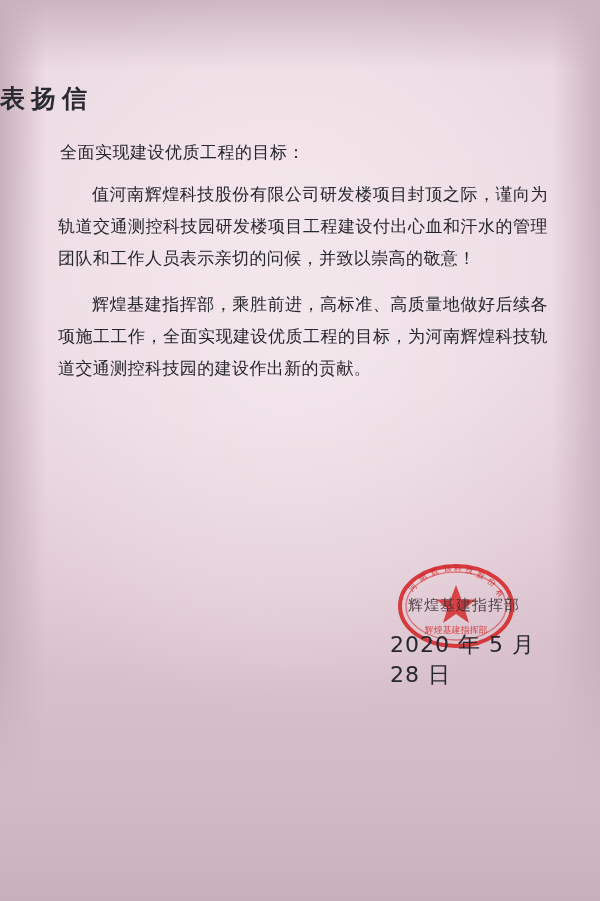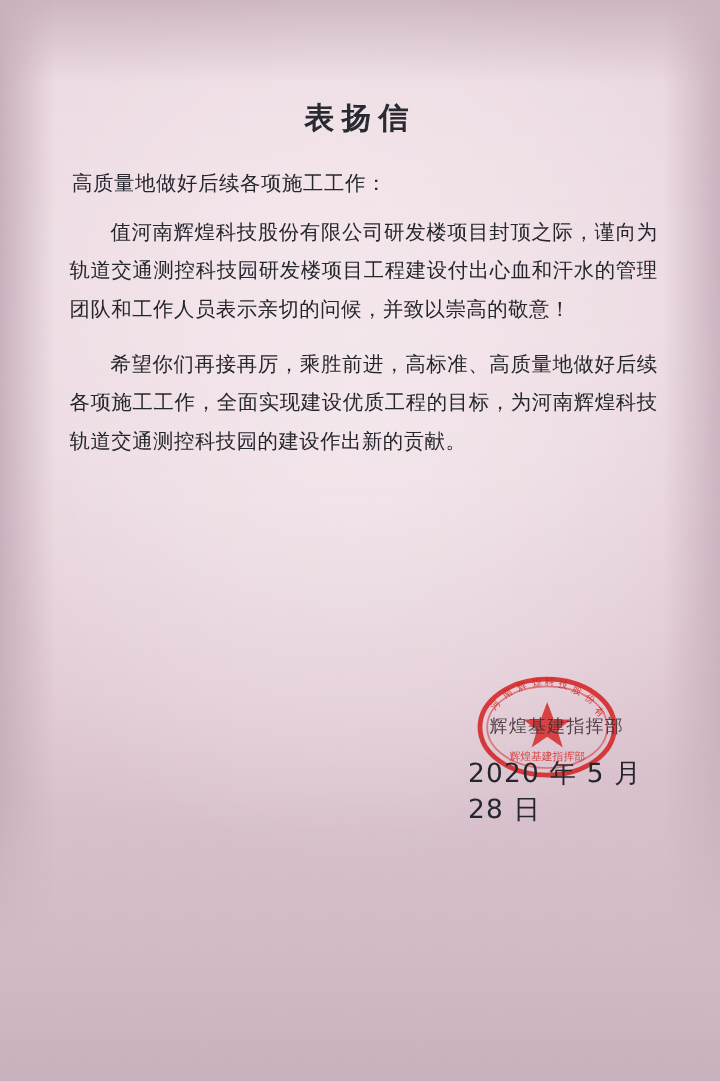--- a/index.html
+++ b/index.html
@@ -55,21 +55,21 @@
 
   .letter {
     position: absolute;
     left: 0;
     top: 0;
     width: 600px;
     padding: 0;
   }
 
   .title {
-    text-align: center;
+    text-align: left;
     font-family: "DejaVu Serif", serif;
     font-weight: bold;
     font-size: 25px;
     letter-spacing: 6px;
     color: #2a2a33;
     margin-top: 82px;
   }
 
   .salutation {
     margin-top: 26px;
@@ -146,26 +146,26 @@
   <div class="shade-top"></div>
   <div class="shade-left"></div>
   <div class="shade-right"></div>
   <div class="shade-bottom"></div>
   <div class="vignette"></div>
 
   <div class="letter">
 
     <div class="title">表扬信</div>
 
-    <div class="salutation">高质量地做好后续各项施工工作：</div>
+    <div class="salutation">全面实现建设优质工程的目标：</div>
 
     <div class="body-para">值河南辉煌科技股份有限公司研发楼项目封顶之际，谨向为轨道交通测控科技园研发楼项目工程建设付出心血和汗水的管理团队和工作人员表示亲切的问候，并致以崇高的敬意！</div>
 
 
-    <div class="body-para">希望你们再接再厉，乘胜前进，高标准、高质量地做好后续各项施工工作，全面实现建设优质工程的目标，为河南辉煌科技轨道交通测控科技园的建设作出新的贡献。</div>
+    <div class="body-para">辉煌基建指挥部，乘胜前进，高标准、高质量地做好后续各项施工工作，全面实现建设优质工程的目标，为河南辉煌科技轨道交通测控科技园的建设作出新的贡献。</div>
   </div>
 
   <div class="signature-block">
 
     <div class="stamp">
       <svg width="128" height="92" viewBox="0 0 128 92">
         <g transform="translate(64,46)">
           <ellipse cx="0" cy="0" rx="56" ry="40" fill="none" stroke="#d42020" stroke-width="4" opacity="0.85"></ellipse>
           <ellipse cx="0" cy="0" rx="50" ry="34" fill="none" stroke="#d42020" stroke-width="1.4" opacity="0.5"></ellipse>
           <path d="M0,-21 L5.5,-6.5 L20,-6.5 L8.5,2.5 L13,17 L0,8 L-13,17 L-8.5,2.5 L-20,-6.5 L-5.5,-6.5 Z" fill="#d42020" opacity="0.8"></path>

